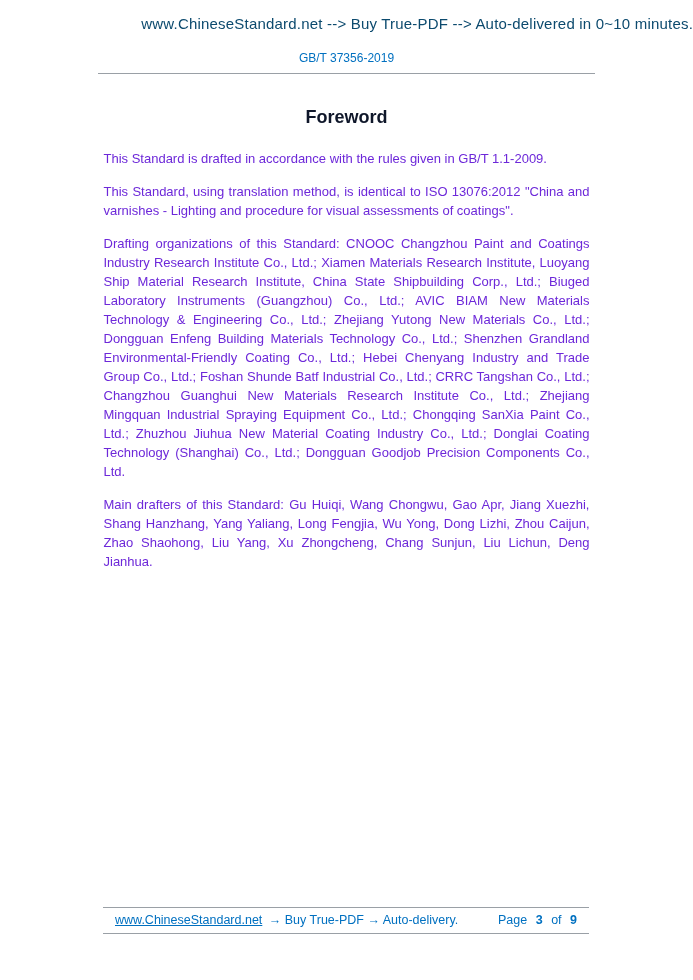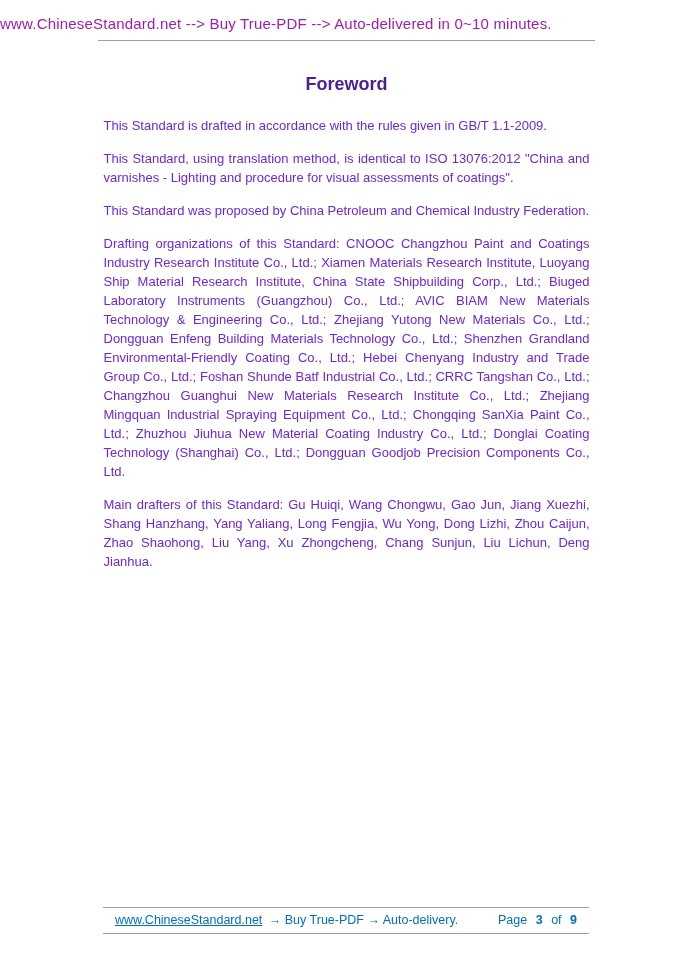--- a/index.html
+++ b/index.html
@@ -7,43 +7,43 @@
     width: 693px;
     height: 980px;
     background: #ffffff;
     font-family: "Liberation Sans", sans-serif;
     position: relative;
   }
   .page { position: absolute; inset: 0; background: #ffffff; }
 
   .promo {
     margin-top: 15px;
-    text-align: left;
-    color: #a21caf;
+    text-align: right;
+    color: #0c4a6e;
     font-size: 15px;
     letter-spacing: 0.2px;
   }
   .std-code {
     margin-top: 19px;
     text-align: center;
     color: #0070c0;
     font-size: 12px;
   }
   .header-rule {
     width: 497px;
     border: none;
     border-top: 1px solid #9aa0a6;
     margin: 8px auto 0 auto;
   }
 
   .title {
     text-align: center;
     font-size: 18px;
     font-weight: bold;
-    color: #4c1d95;
+    color: #0f172a;
     margin: 33px 0 21px 0;
   }
 
   .content {
     width: 486px;
     margin: 0 auto;
     color: #6d28d9;
     font-size: 13px;
     line-height: 19px;
     text-align: justify;
@@ -78,31 +78,31 @@
   .footer-right b { font-weight: bold; margin: 0 2px; }
   .footer-right span { margin: 0 3px; }
 </style>
 </head>
 <body>
 
 <div class="page">
 
   <div class="promo">www.ChineseStandard.net --&gt; Buy True-PDF --&gt; Auto-delivered in 0~10 minutes.</div>
 
+  <div class="std-code">GB/T 37356-2019</div>
 
   <hr class="header-rule">
 
   <h1 class="title">Foreword</h1>
 
   <div class="content">
     <p>This Standard is drafted in accordance with the rules given in GB/T 1.1-2009.</p>
     <p>This Standard, using translation method, is identical to ISO 13076:2012 "China and varnishes - Lighting and procedure for visual assessments of coatings".</p>
-    <p>This Standard was proposed by China Petroleum and Chemical Industry Federation.</p>
     <p>Drafting organizations of this Standard: CNOOC Changzhou Paint and Coatings Industry Research Institute Co., Ltd.; Xiamen Materials Research Institute, Luoyang Ship Material Research Institute, China State Shipbuilding Corp., Ltd.; Biuged Laboratory Instruments (Guangzhou) Co., Ltd.; AVIC BIAM New Materials Technology &amp; Engineering Co., Ltd.; Zhejiang Yutong New Materials Co., Ltd.; Dongguan Enfeng Building Materials Technology Co., Ltd.; Shenzhen Grandland Environmental-Friendly Coating Co., Ltd.; Hebei Chenyang Industry and Trade Group Co., Ltd.; Foshan Shunde Batf Industrial Co., Ltd.; CRRC Tangshan Co., Ltd.; Changzhou Guanghui New Materials Research Institute Co., Ltd.; Zhejiang Mingquan Industrial Spraying Equipment Co., Ltd.; Chongqing SanXia Paint Co., Ltd.; Zhuzhou Jiuhua New Material Coating Industry Co., Ltd.; Donglai Coating Technology (Shanghai) Co., Ltd.; Dongguan Goodjob Precision Components Co., Ltd.</p>
-    <p>Main drafters of this Standard: Gu Huiqi, Wang Chongwu, Gao Jun, Jiang Xuezhi, Shang Hanzhang, Yang Yaliang, Long Fengjia, Wu Yong, Dong Lizhi, Zhou Caijun, Zhao Shaohong, Liu Yang, Xu Zhongcheng, Chang Sunjun, Liu Lichun, Deng Jianhua.</p>
+    <p>Main drafters of this Standard: Gu Huiqi, Wang Chongwu, Gao Apr, Jiang Xuezhi, Shang Hanzhang, Yang Yaliang, Long Fengjia, Wu Yong, Dong Lizhi, Zhou Caijun, Zhao Shaohong, Liu Yang, Xu Zhongcheng, Chang Sunjun, Liu Lichun, Deng Jianhua.</p>
   </div>
 
   <div class="footer">
     <hr class="footer-rule">
     <div class="footer-row">
       <span class="footer-left">
         <a>www.ChineseStandard.net</a>
         <span class="mid">→ Buy True-PDF → Auto-delivery.</span>
       </span>
       <span class="footer-right">

